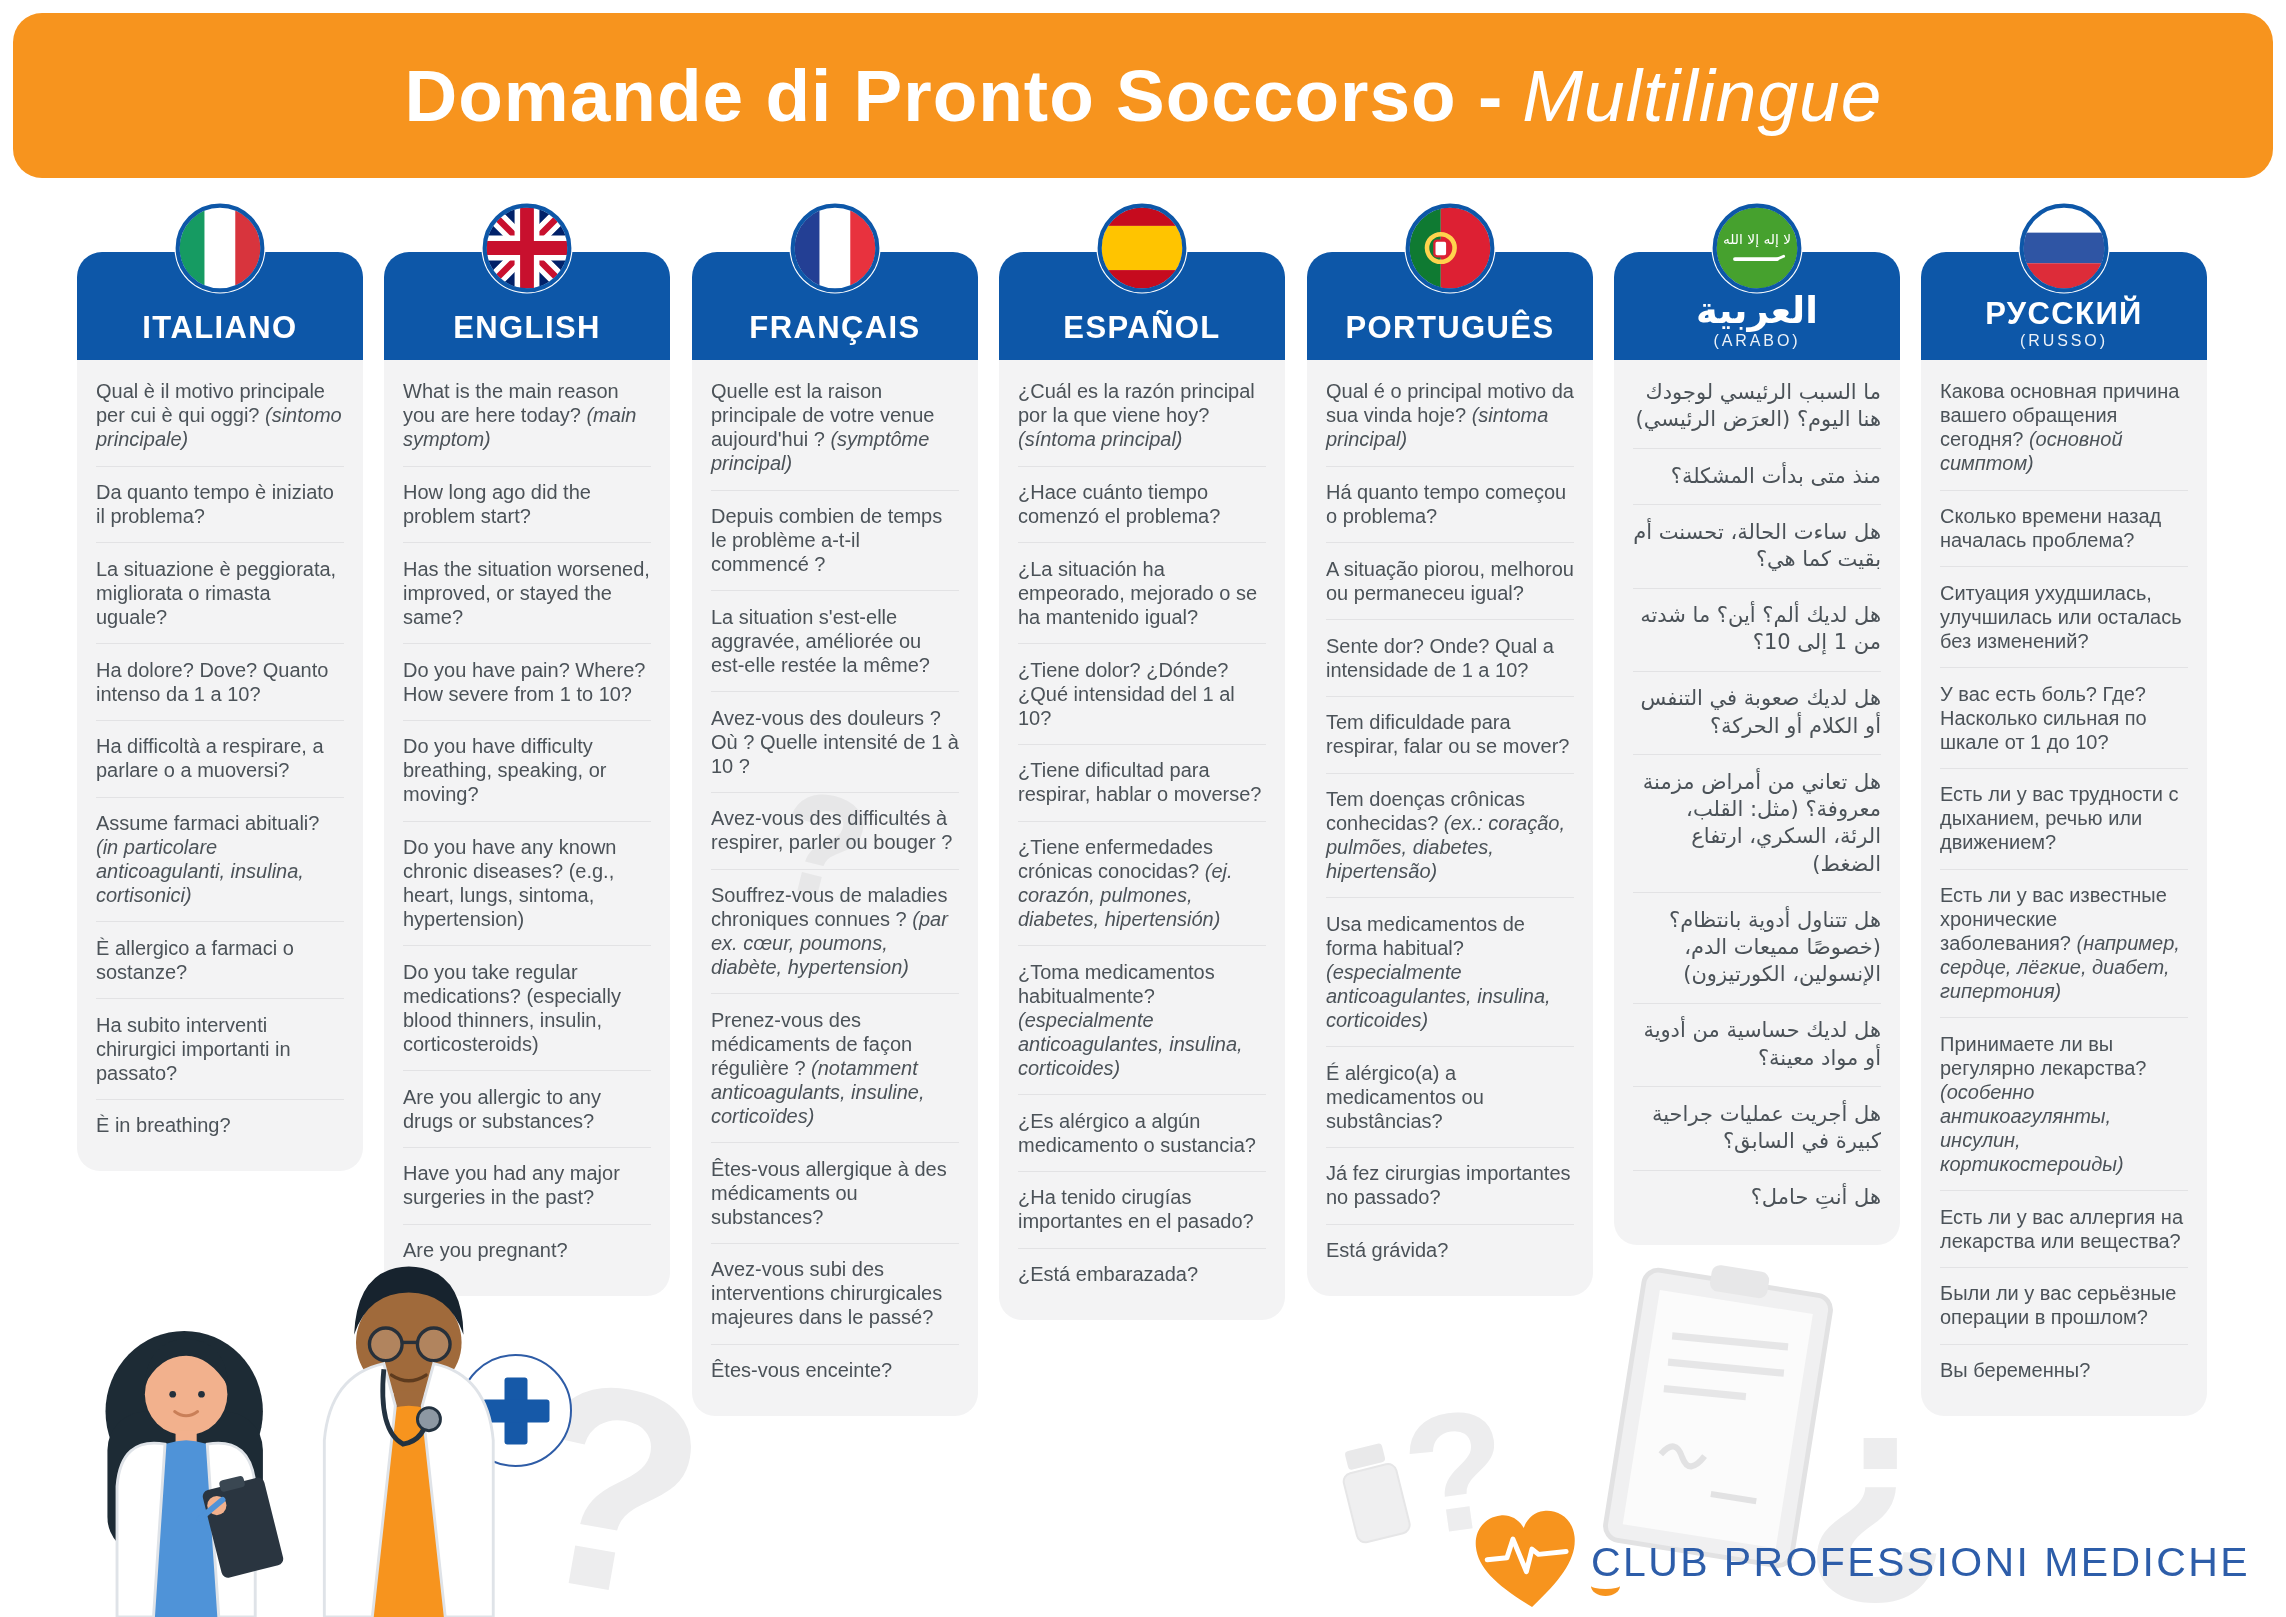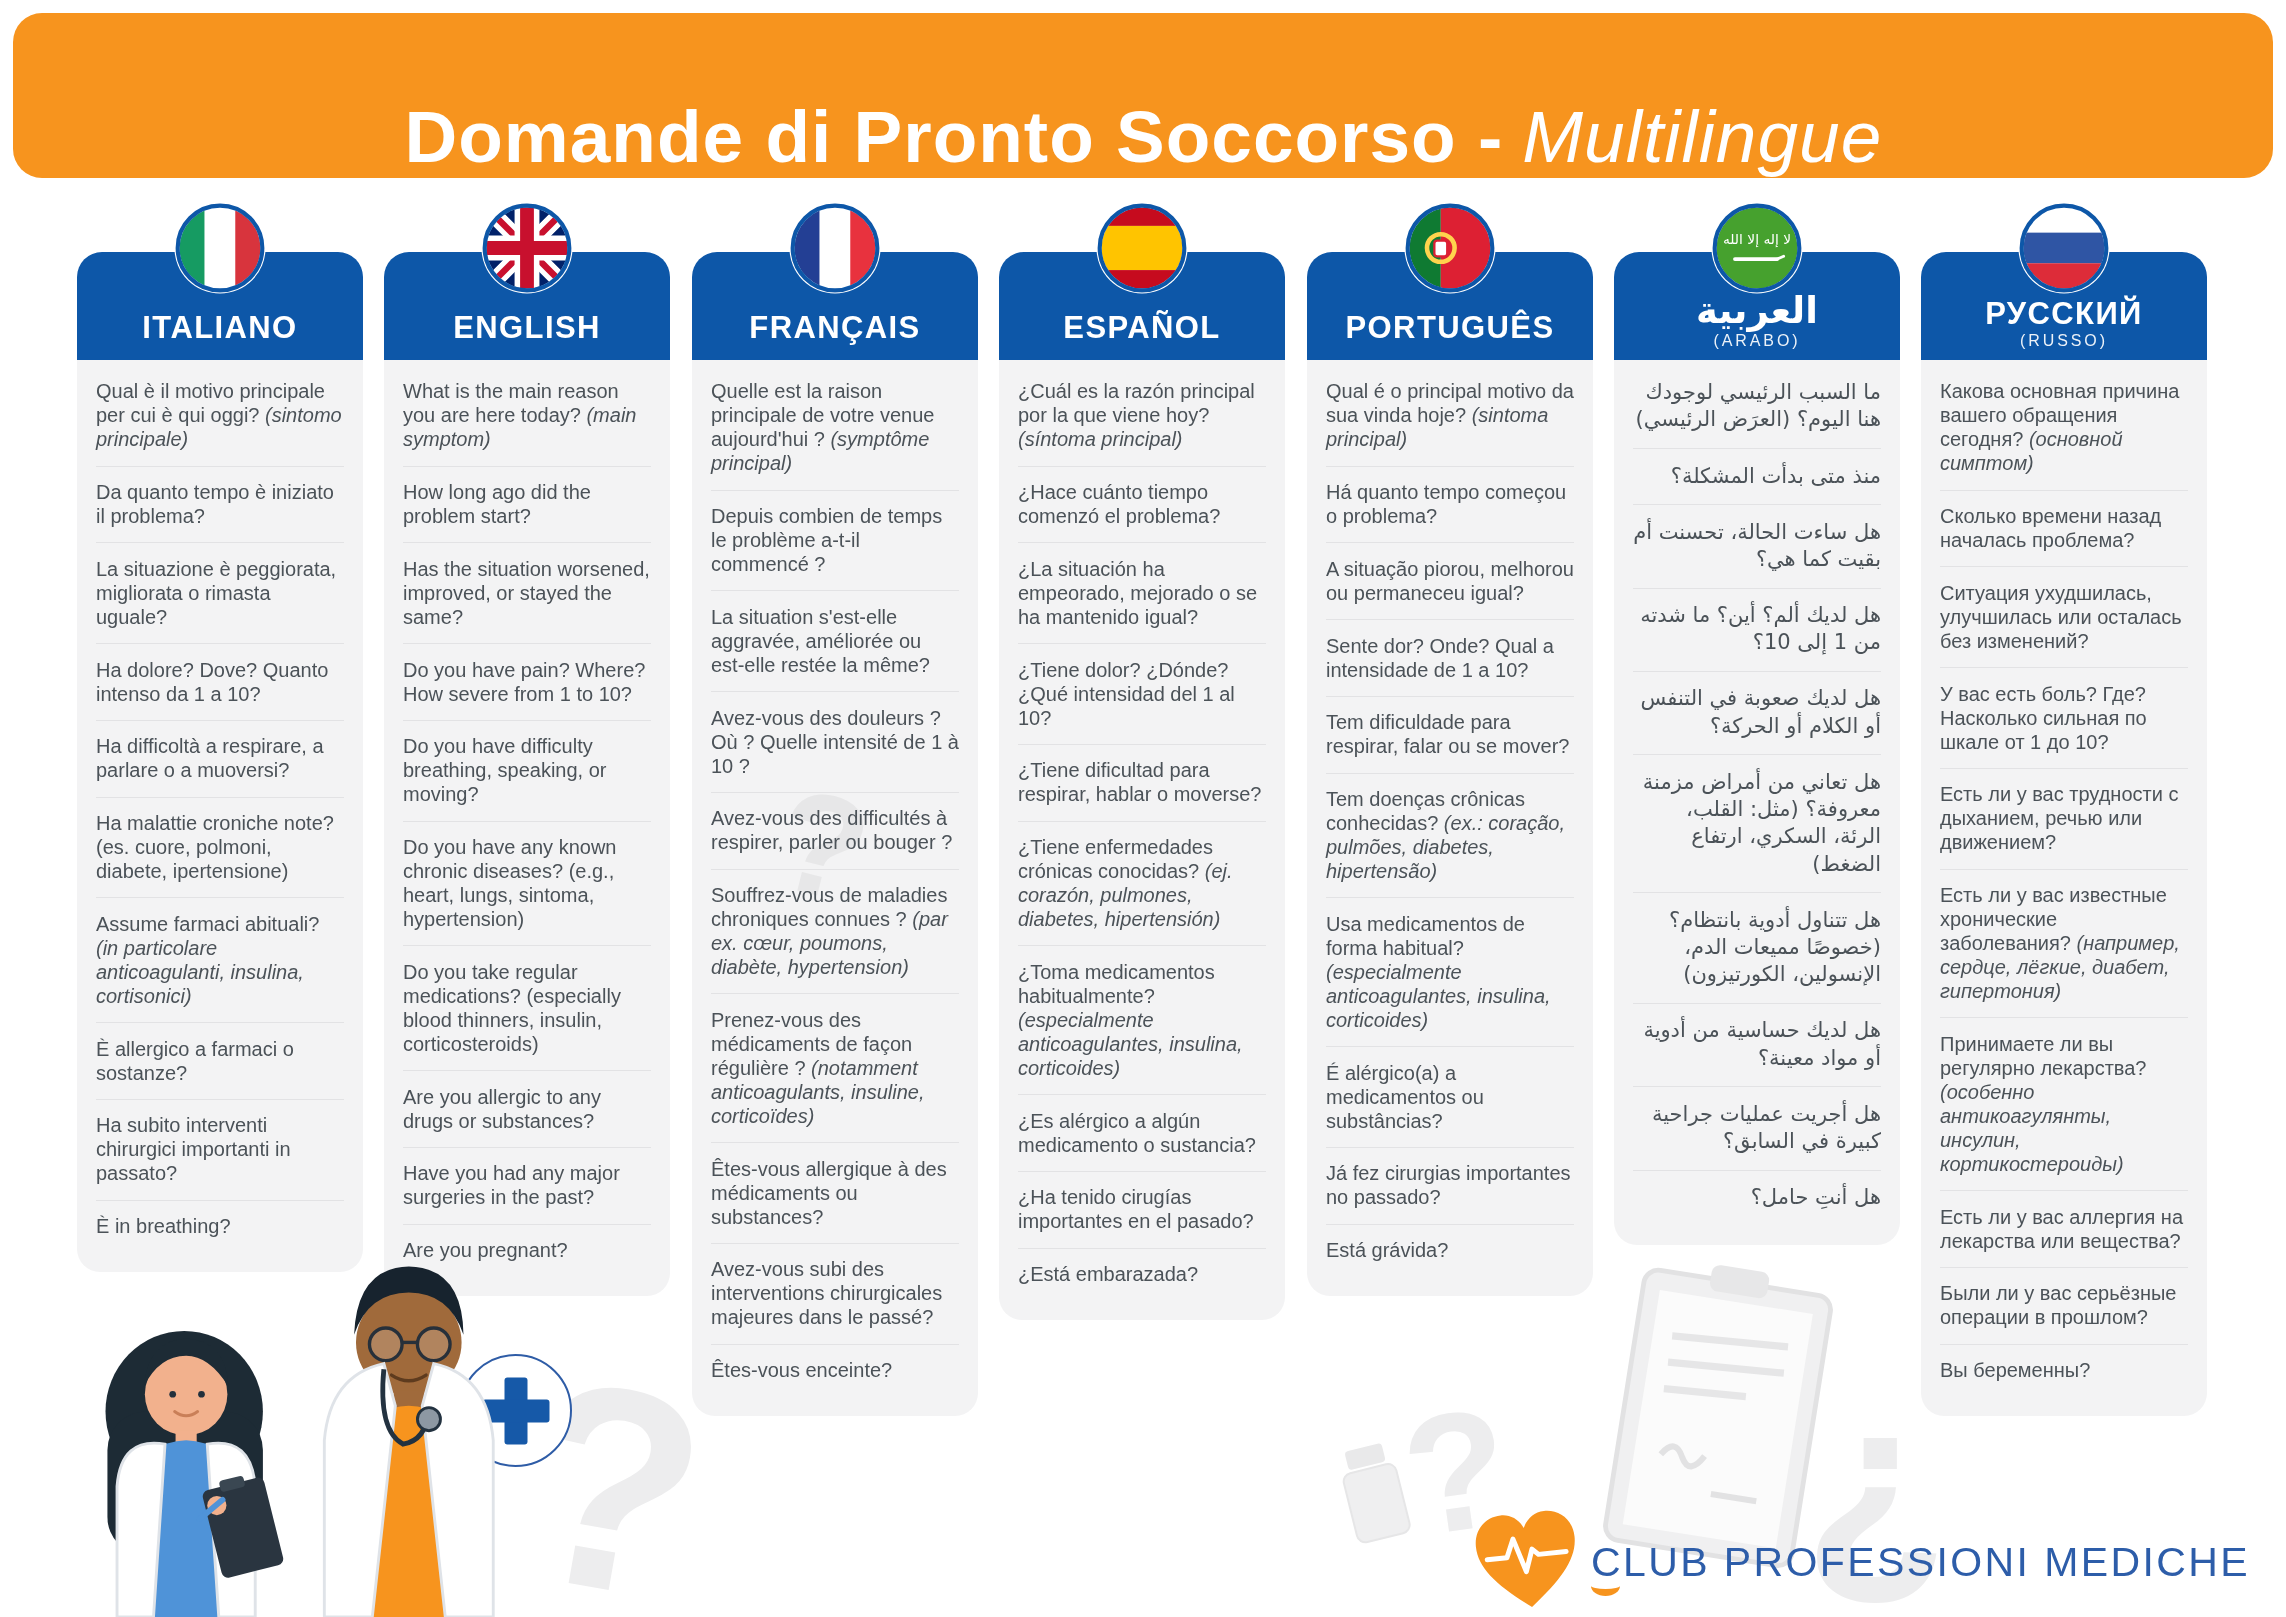--- a/index.html
+++ b/index.html
@@ -3,21 +3,21 @@
 <meta charset="utf-8">
 <style>
   *{margin:0;padding:0;box-sizing:border-box}
   html,body{background:#fff}
   #page{position:relative;width:2286px;height:1618px;background:#ffffff;overflow:hidden;
         font-family:"Liberation Sans",sans-serif;color:#4b5258}
 
   
   .banner{position:absolute;left:13.4px;top:13.4px;width:2260px;height:165px;
           background:var(--orange,#f7941e);border-radius:29px;
-          display:flex;align-items:flex-end;justify-content:center;color:#fff;z-index:1}
+          display:flex;align-items:center;justify-content:center;color:#fff;z-index:1}
   .banner h1{font-size:73px;font-weight:700;letter-spacing:1px;white-space:nowrap}
   .banner .title-italic{font-style:italic;font-weight:400;margin-left:19px}
 
   
   .column{position:absolute;top:202px;width:286px;z-index:2}
   .flag{position:absolute;top:0;left:50%;transform:translateX(-50%);width:92px;height:92px;z-index:3}
   .col-header{margin-top:50px;height:108px;background:var(--blue,#0d57a8);
               border-radius:25px 25px 0 0;display:flex;flex-direction:column;
               justify-content:flex-end;align-items:center;padding-bottom:17.3px;color:#fff}
   .col-header.has-sub{padding-bottom:9.6px}
@@ -157,21 +157,20 @@
         </svg></div>
       <div class="col-header">
         <div class="col-title">ITALIANO</div>
       </div>
       <div class="col-body">
         <div class="q"><span>Qual è il motivo principale per cui è qui oggi?</span><span class="note it"> (sintomo principale)</span></div>
         <div class="q"><span>Da quanto tempo è iniziato il problema?</span></div>
         <div class="q"><span>La situazione è peggiorata, migliorata o rimasta uguale?</span></div>
         <div class="q"><span>Ha dolore? Dove? Quanto intenso da 1 a 10?</span></div>
         <div class="q"><span>Ha difficoltà a respirare, a parlare o a muoversi?</span></div>
-        <div class="q"><span>Ha malattie croniche note?</span><span class="note"> (es. cuore, polmoni, diabete, ipertensione)</span></div>
         <div class="q"><span>Assume farmaci abituali?</span><span class="note it"> (in particolare anticoagulanti, insulina, cortisonici)</span></div>
         <div class="q"><span>È allergico a farmaci o sostanze?</span></div>
         <div class="q"><span>Ha subito interventi chirurgici importanti in passato?</span></div>
         <div class="q"><span>È in breathing?</span></div>
       </div>
     </div>
     <div class="column" style="left: 384px;">
       <div class="flag"><svg viewBox="0 0 100 100" width="92" height="92">
           <defs>
             <clipPath id="fc1">

